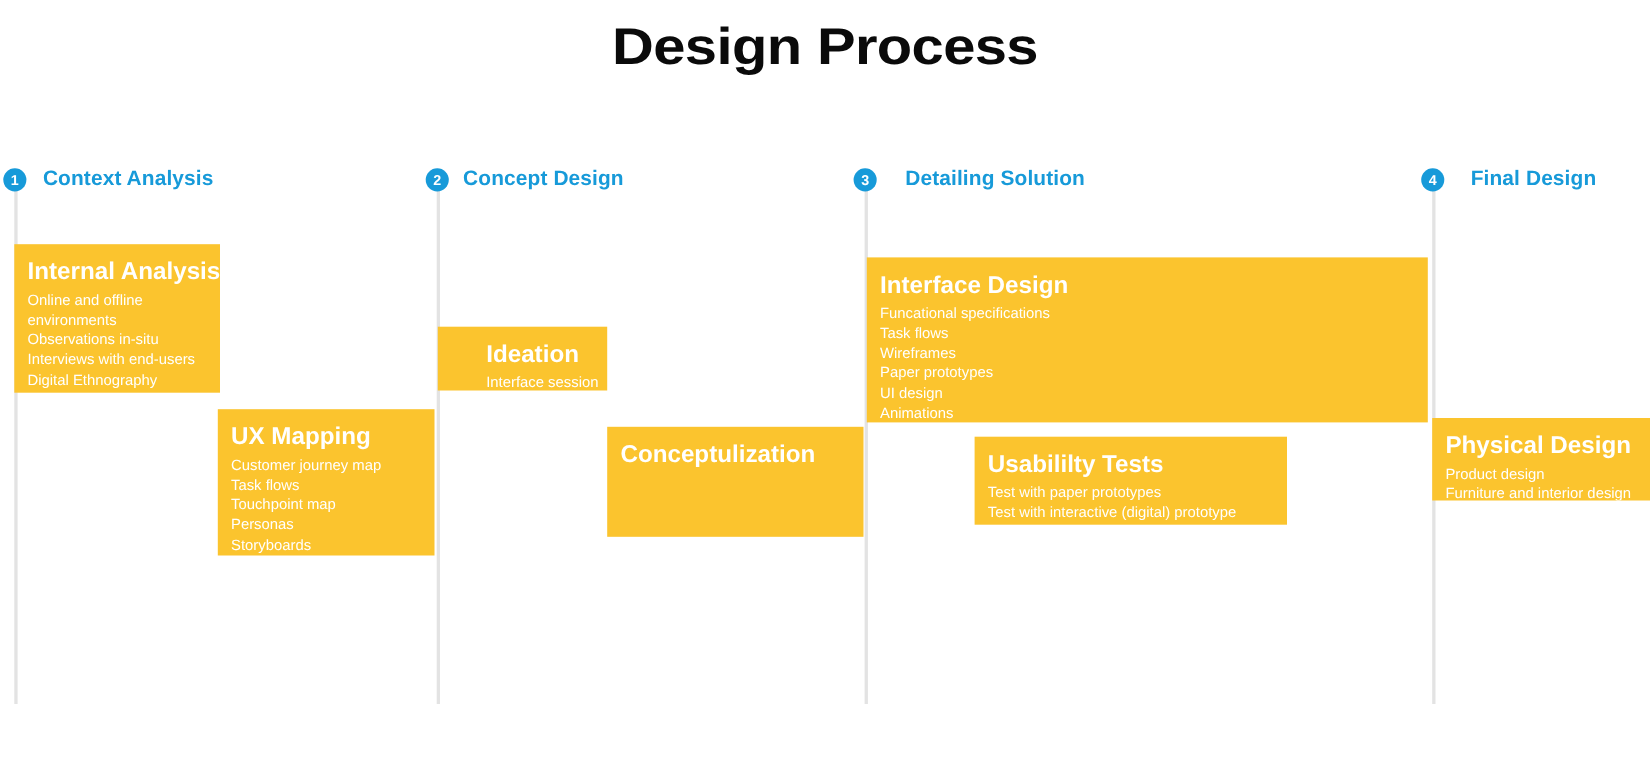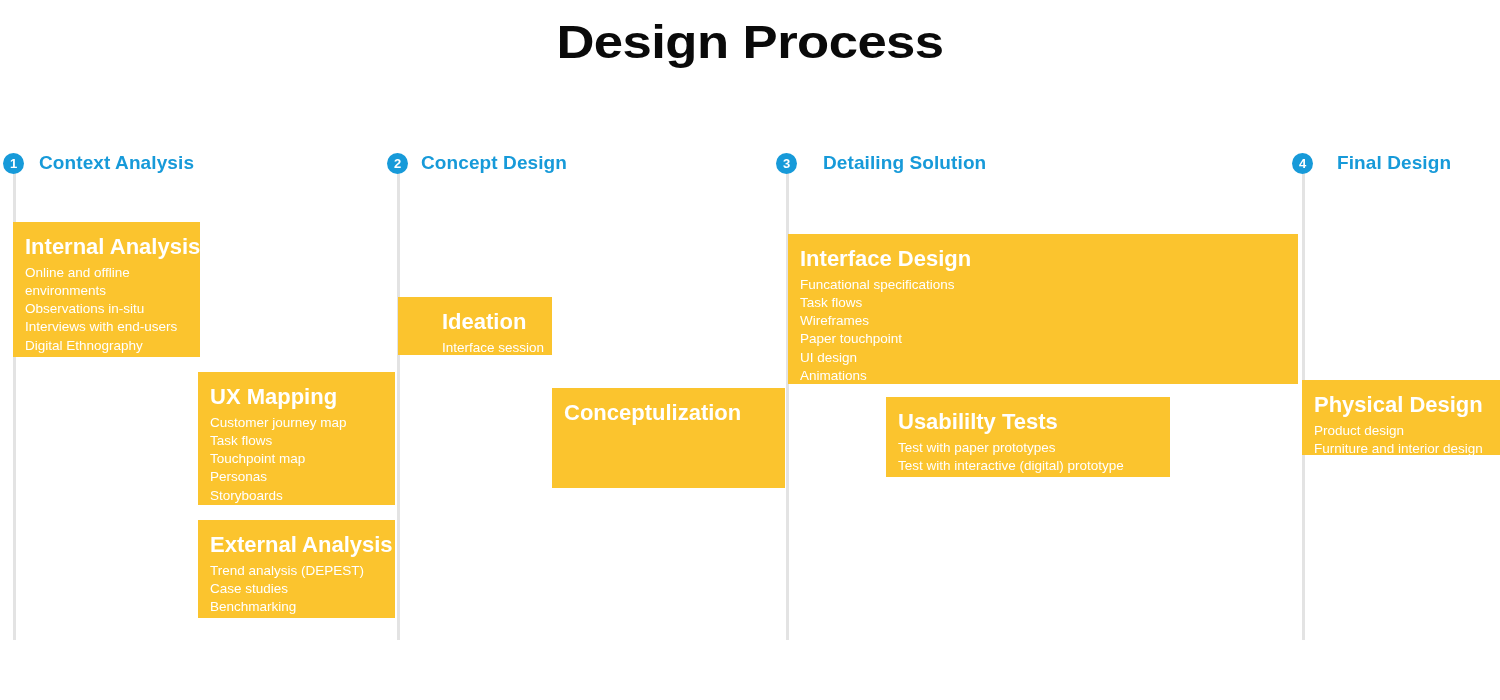--- a/index.html
+++ b/index.html
@@ -143,47 +143,39 @@
     <div class="card-title">UX Mapping</div>
     <ul class="card-list">
       <li>Customer journey map</li>
       <li>Task flows</li>
       <li>Touchpoint map</li>
       <li>Personas</li>
       <li>Storyboards</li>
     </ul>
   </div>
 
-  <div class="card" style="left:198px; top:520px; width:197px; height:98px;">
-    <div class="card-title">External Analysis</div>
-    <ul class="card-list">
-      <li>Trend analysis (DEPEST)</li>
-      <li>Case studies</li>
-      <li>Benchmarking</li>
-    </ul>
-  </div>
 
   <div class="card" style="left:398px; top:297px; width:154px; height:58px;padding-left:44px;">
     <div class="card-title">Ideation</div>
     <ul class="card-list">
       <li>Interface session</li>
     </ul>
   </div>
 
   <div class="card" style="left:552px; top:388px; width:233px; height:100px;">
     <div class="card-title">Conceptulization</div>
   </div>
 
   <div class="card" style="left:788px; top:222px; width:510px; height:150px;margin-top:12px;">
     <div class="card-title">Interface Design</div>
     <ul class="card-list">
       <li>Funcational specifications</li>
       <li>Task flows</li>
       <li>Wireframes</li>
-      <li>Paper touchpoint</li>
+      <li>Paper prototypes</li>
       <li>UI design</li>
       <li>Animations</li>
     </ul>
   </div>
 
   <div class="card" style="left:886px; top:387px; width:284px; height:80px;margin-top:10px;">
     <div class="card-title">Usabililty Tests</div>
     <ul class="card-list">
       <li>Test with paper prototypes</li>
       <li>Test with interactive (digital) prototype</li>

